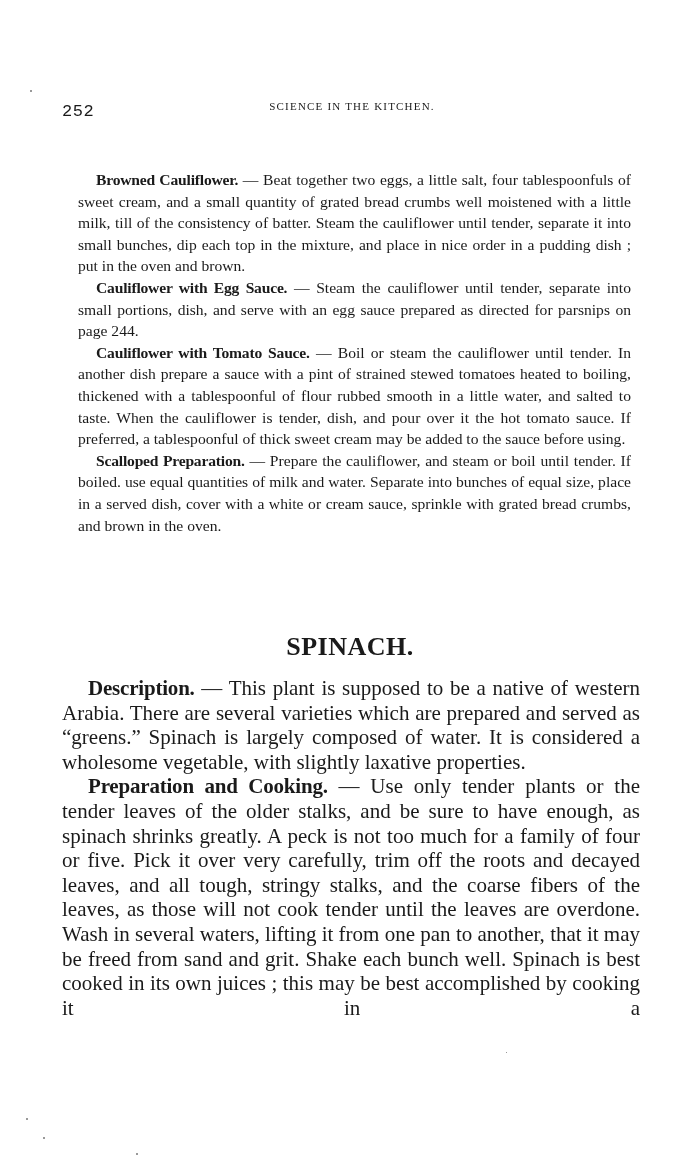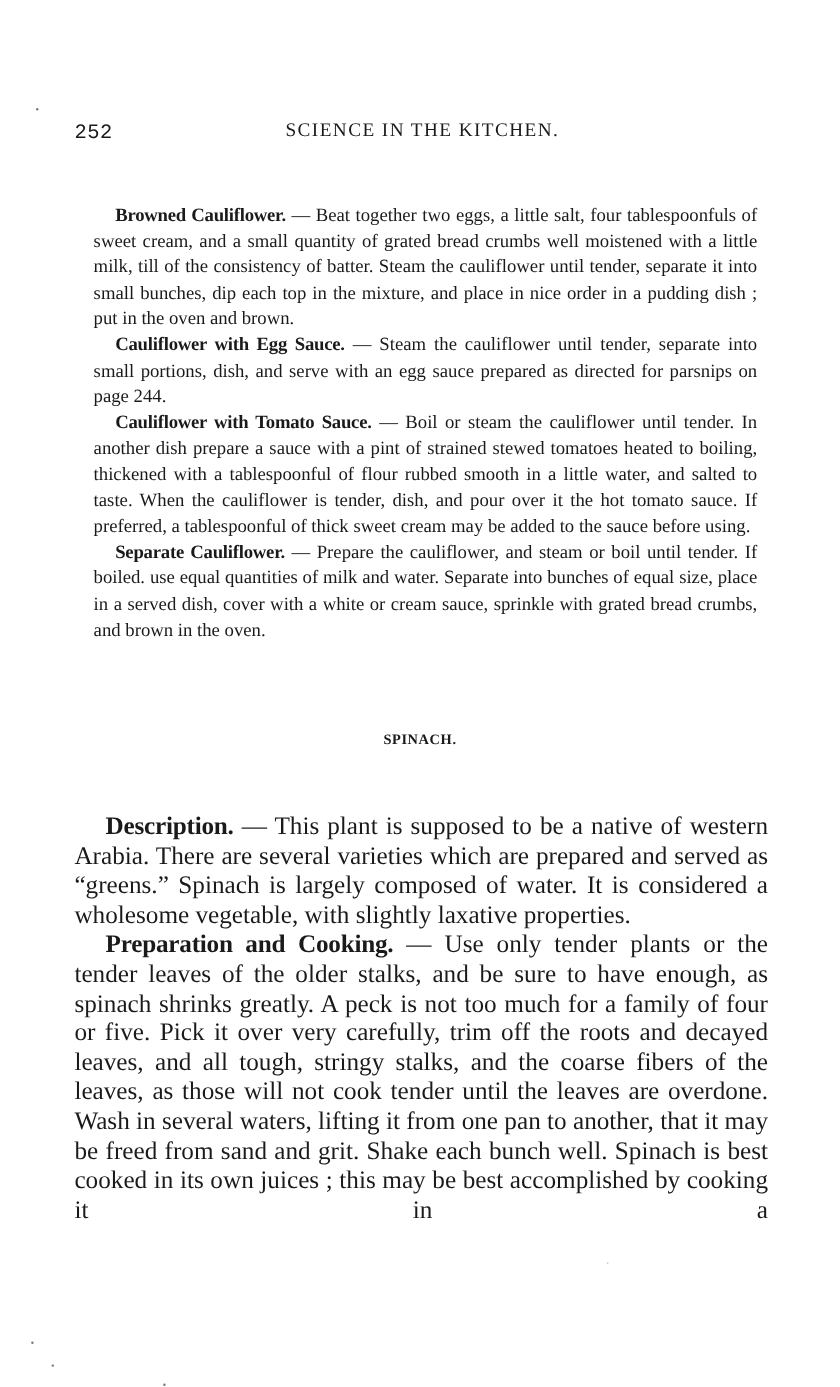--- a/index.html
+++ b/index.html
@@ -30,21 +30,21 @@
       font-size: 17px;
       letter-spacing: 0.5px;
     }
     .running-title {
       position: absolute;
       left: 0;
       right: 0;
       top: 0;
       text-align: center;
       font-family: "Liberation Serif", serif;
-      font-size: 16px;
+      font-size: 11px;
       letter-spacing: 1.2px;
     }
     .section-small {
       position: absolute;
       top: 137px;
       left: 78px;
       width: 553px;
       font-family: "Liberation Serif", serif;
       font-size: 15.6px;
       line-height: 21.6px;
@@ -61,27 +61,27 @@
     .section-small p.indent {
       text-indent: 18px;
     }
     .run-in {
       font-weight: bold;
       font-family: "Liberation Serif", serif;
       letter-spacing: -0.2px;
     }
     .section-heading {
       position: absolute;
-      top: 609px;
+      top: 632px;
       left: 0;
       width: 700px;
       text-align: center;
       font-family: "Liberation Serif", serif;
       font-weight: bold;
-      font-size: 12px;
+      font-size: 26px;
       letter-spacing: 0.5px;
     }
     .section-large {
       position: absolute;
       top: 676px;
       left: 62px;
       width: 578px;
       font-family: "Liberation Serif", serif;
       font-size: 21px;
       line-height: 24.6px;
@@ -107,21 +107,21 @@
 
 <div class="page-header">
   <span class="page-number">252</span>
   <span class="running-title">SCIENCE IN THE KITCHEN.</span>
 </div>
 
 <div class="section-small">
   <p class="indent"><span class="run-in">Browned Cauliflower.</span><span> — </span><span>Beat together two eggs, a little salt, four tablespoonfuls of sweet cream, and a small quantity of grated bread crumbs well moistened with a little milk, till of the consistency of batter. Steam the cauliflower until tender, separate it into small bunches, dip each top in the mixture, and place in nice order in a pudding dish ; put in the oven and brown.</span></p>
   <p class="indent"><span class="run-in">Cauliflower with Egg Sauce.</span><span> — </span><span>Steam the cauliflower until tender, separate into small portions, dish, and serve with an egg sauce prepared as directed for parsnips on page 244.</span></p>
   <p class="indent"><span class="run-in">Cauliflower with Tomato Sauce.</span><span> — </span><span>Boil or steam the cauliflower until tender. In another dish prepare a sauce with a pint of strained stewed tomatoes heated to boiling, thickened with a tablespoonful of flour rubbed smooth in a little water, and salted to taste. When the cauliflower is tender, dish, and pour over it the hot tomato sauce. If preferred, a tablespoonful of thick sweet cream may be added to the sauce before using.</span></p>
-  <p class="indent"><span class="run-in">Separate Cauliflower.</span><span> — </span><span>Prepare the cauliflower, and steam or boil until tender. If boiled. use equal quantities of milk and water. Separate into bunches of equal size, place in a served dish, cover with a white or cream sauce, sprinkle with grated bread crumbs, and brown in the oven.</span></p>
+  <p class="indent"><span class="run-in">Scalloped Preparation.</span><span> — </span><span>Prepare the cauliflower, and steam or boil until tender. If boiled. use equal quantities of milk and water. Separate into bunches of equal size, place in a served dish, cover with a white or cream sauce, sprinkle with grated bread crumbs, and brown in the oven.</span></p>
 </div>
 
 <div class="section-heading">SPINACH.</div>
 
 <div class="section-large">
   <p><span class="run-in">Description.</span><span> — </span><span>This plant is supposed to be a native of western Arabia. There are several varieties which are prepared and served as “greens.” Spinach is largely composed of water. It is considered a wholesome vegetable, with slightly laxative properties.</span></p>
   <p class="last-line-justify"><span class="run-in">Preparation and Cooking.</span><span> — </span><span>Use only tender plants or the tender leaves of the older stalks, and be sure to have enough, as spinach shrinks greatly. A peck is not too much for a family of four or five. Pick it over very carefully, trim off the roots and decayed leaves, and all tough, stringy stalks, and the coarse fibers of the leaves, as those will not cook tender until the leaves are overdone. Wash in several waters, lifting it from one pan to another, that it may be freed from sand and grit. Shake each bunch well. Spinach is best cooked in its own juices ; this may be best accomplished by cooking it in a</span></p>
 </div>
 
 <span class="speck" style="left:30px; top:90px;"></span>

